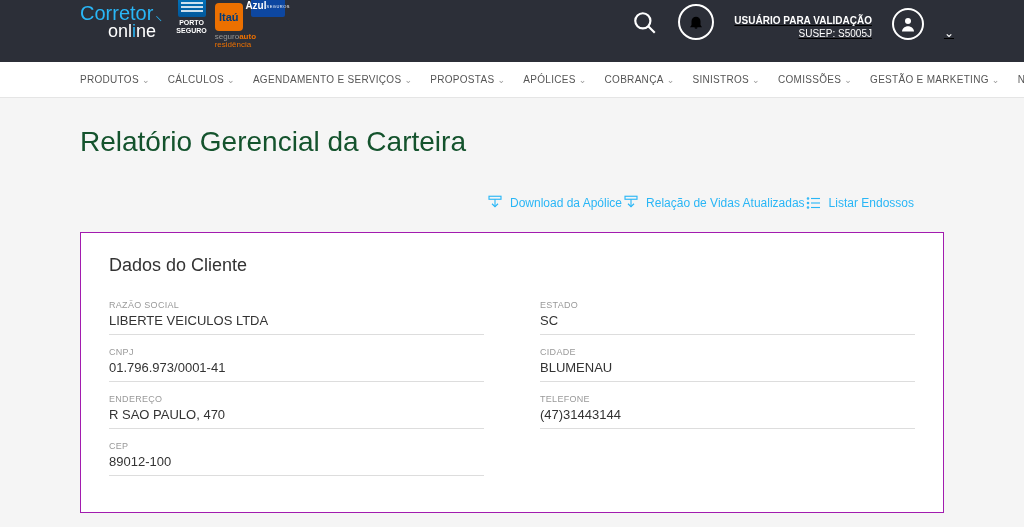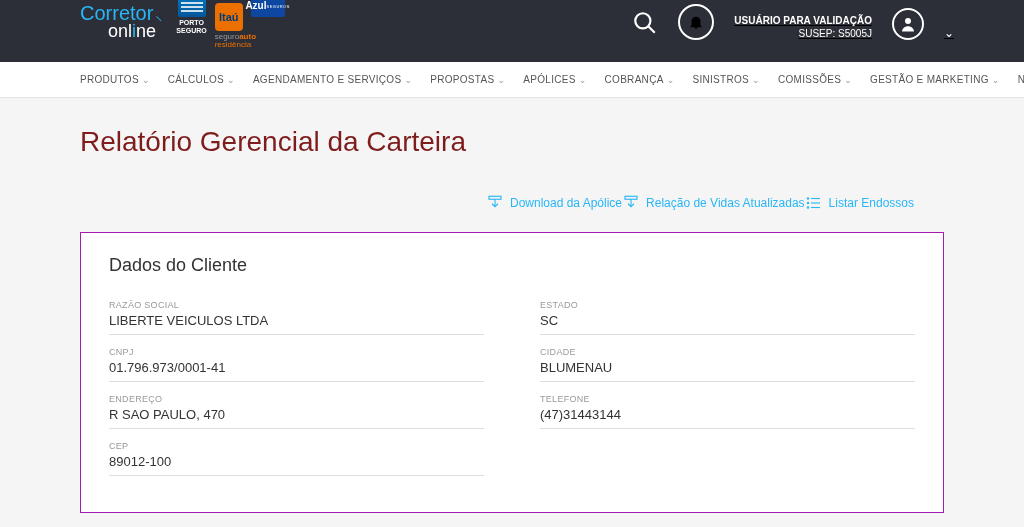--- a/index.html
+++ b/index.html
@@ -200,21 +200,21 @@
     .nav-item .chev {
       font-size: 9px;
       color: #999;
     }
     .content {
       padding: 28px 80px 0 80px;
     }
     .page-title {
       font-size: 28px;
       font-weight: 300;
-      color: #7f1d1d;
+      color: #14532d;
       margin-bottom: 36px;
     }
     .actions {
       display: flex;
       justify-content: flex-end;
       margin-bottom: 20px;
       padding-right: 30px;
     }
     .action-link {
       color: #29b6f6;

